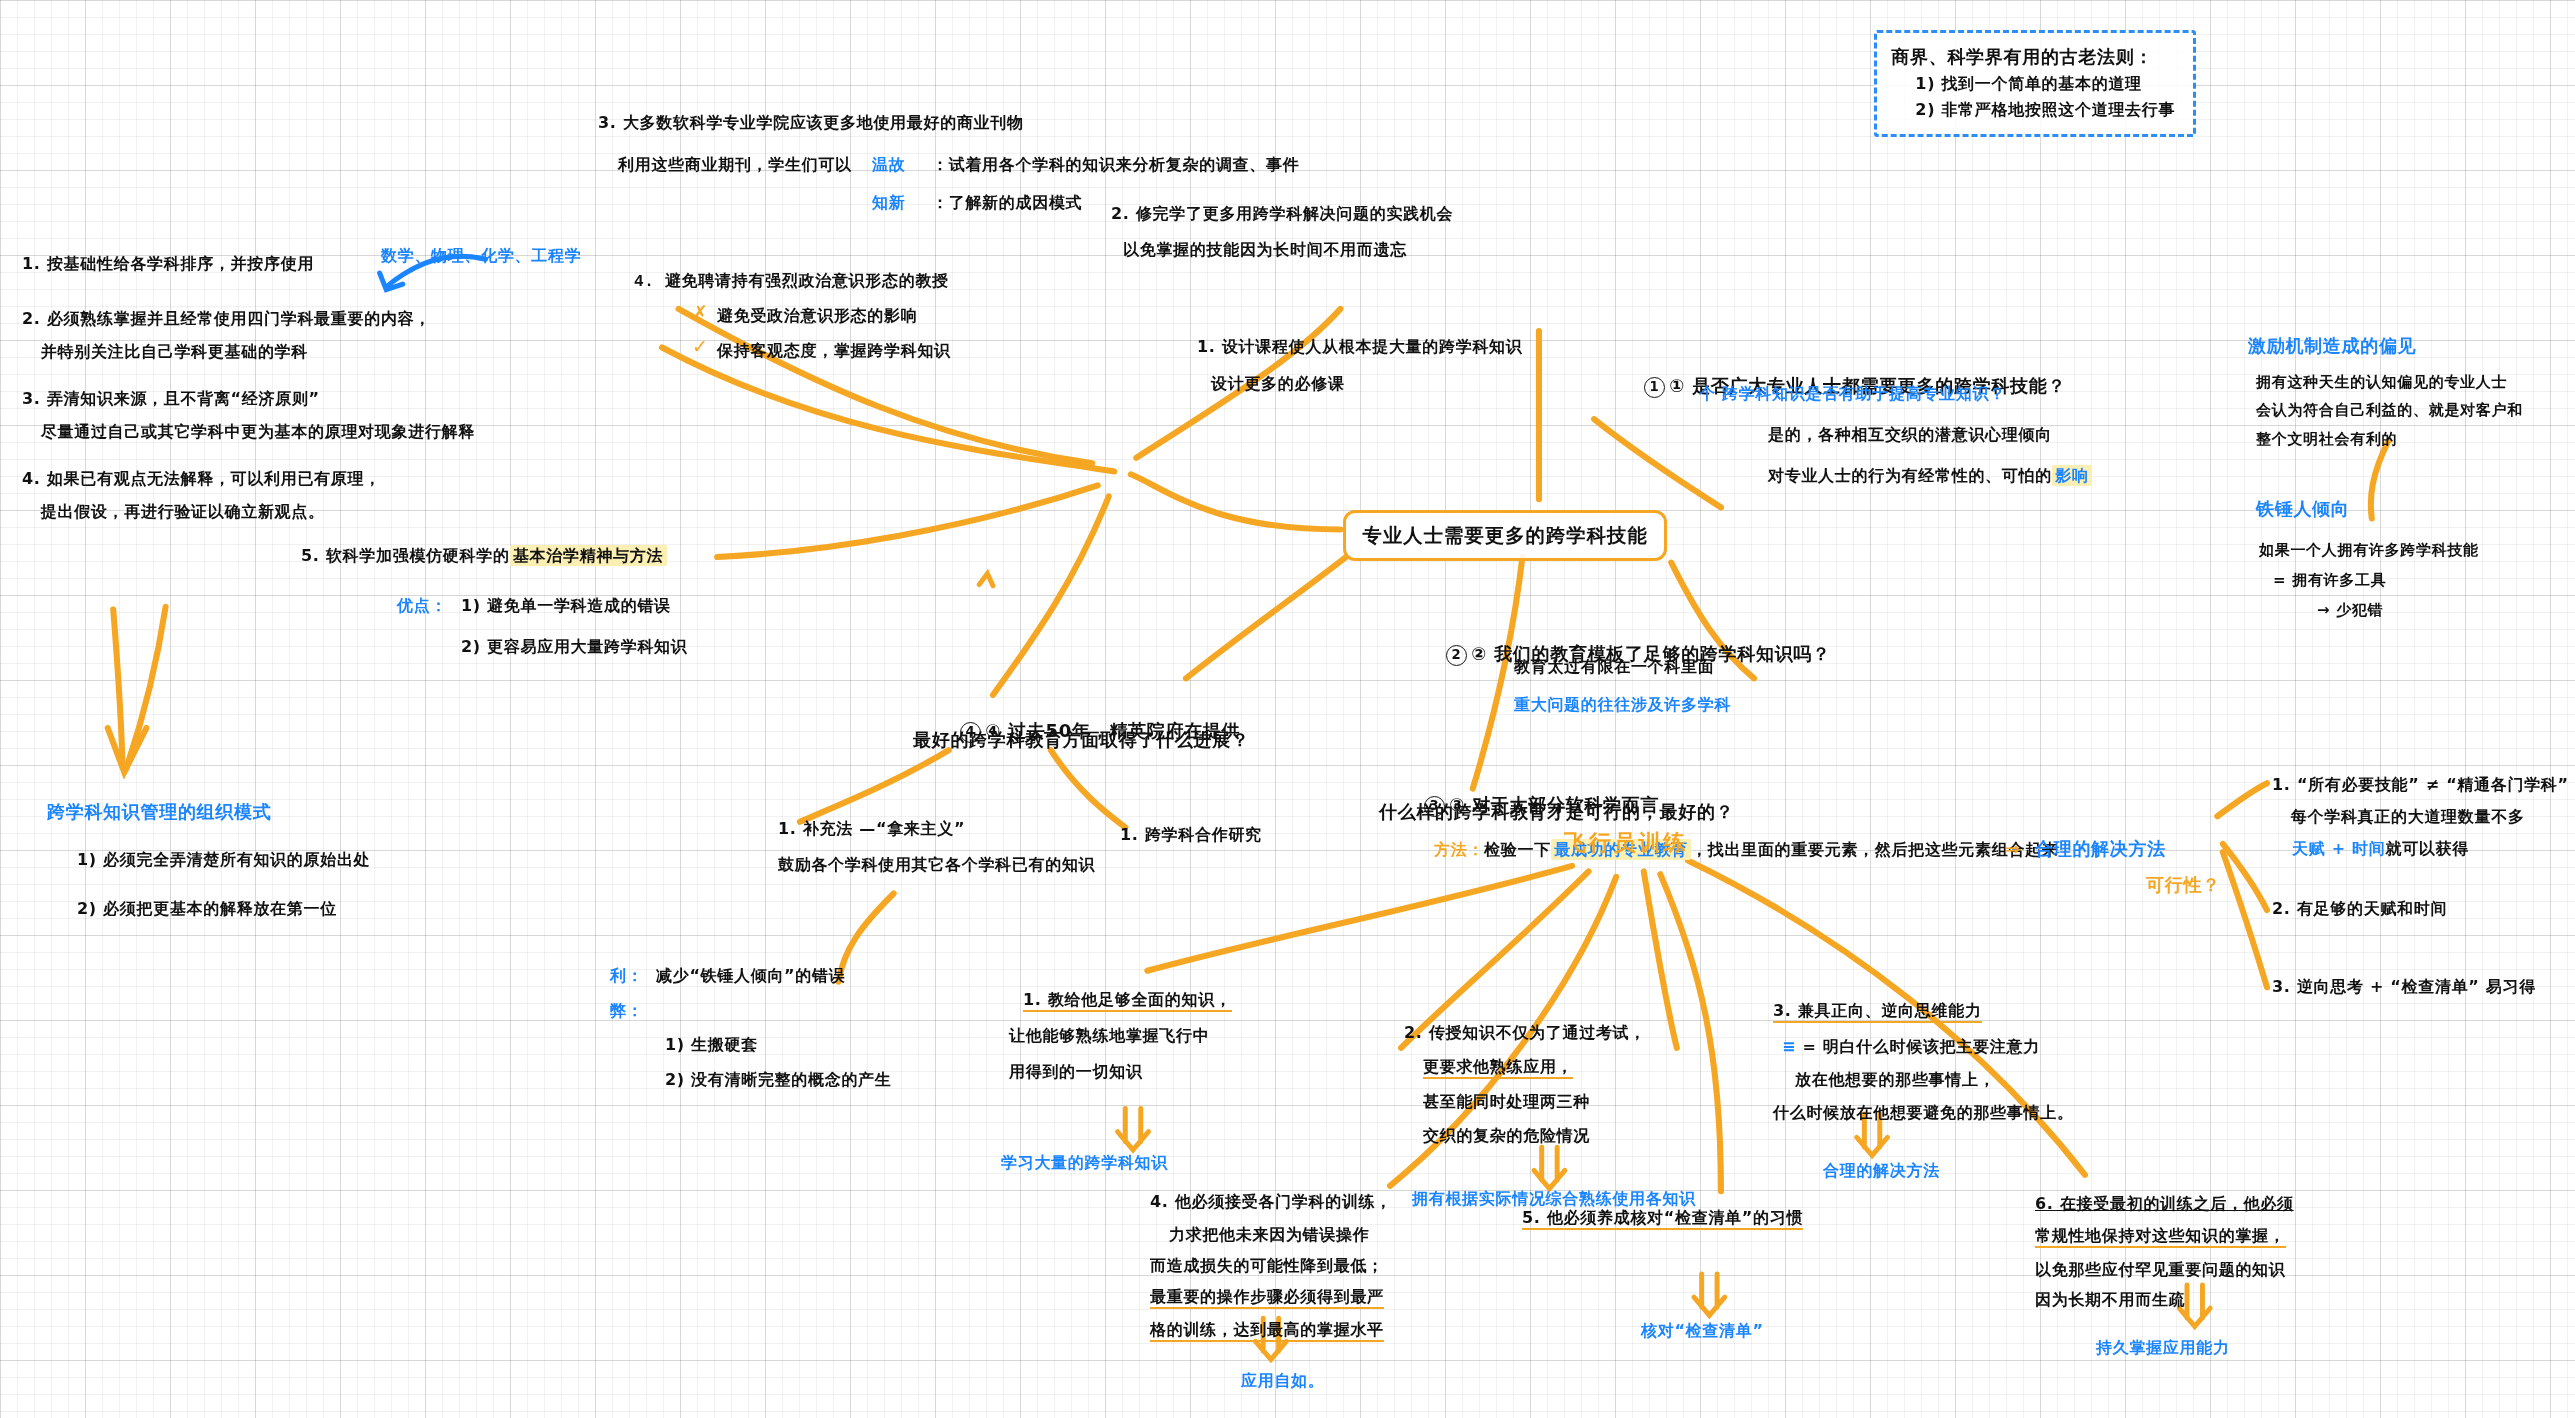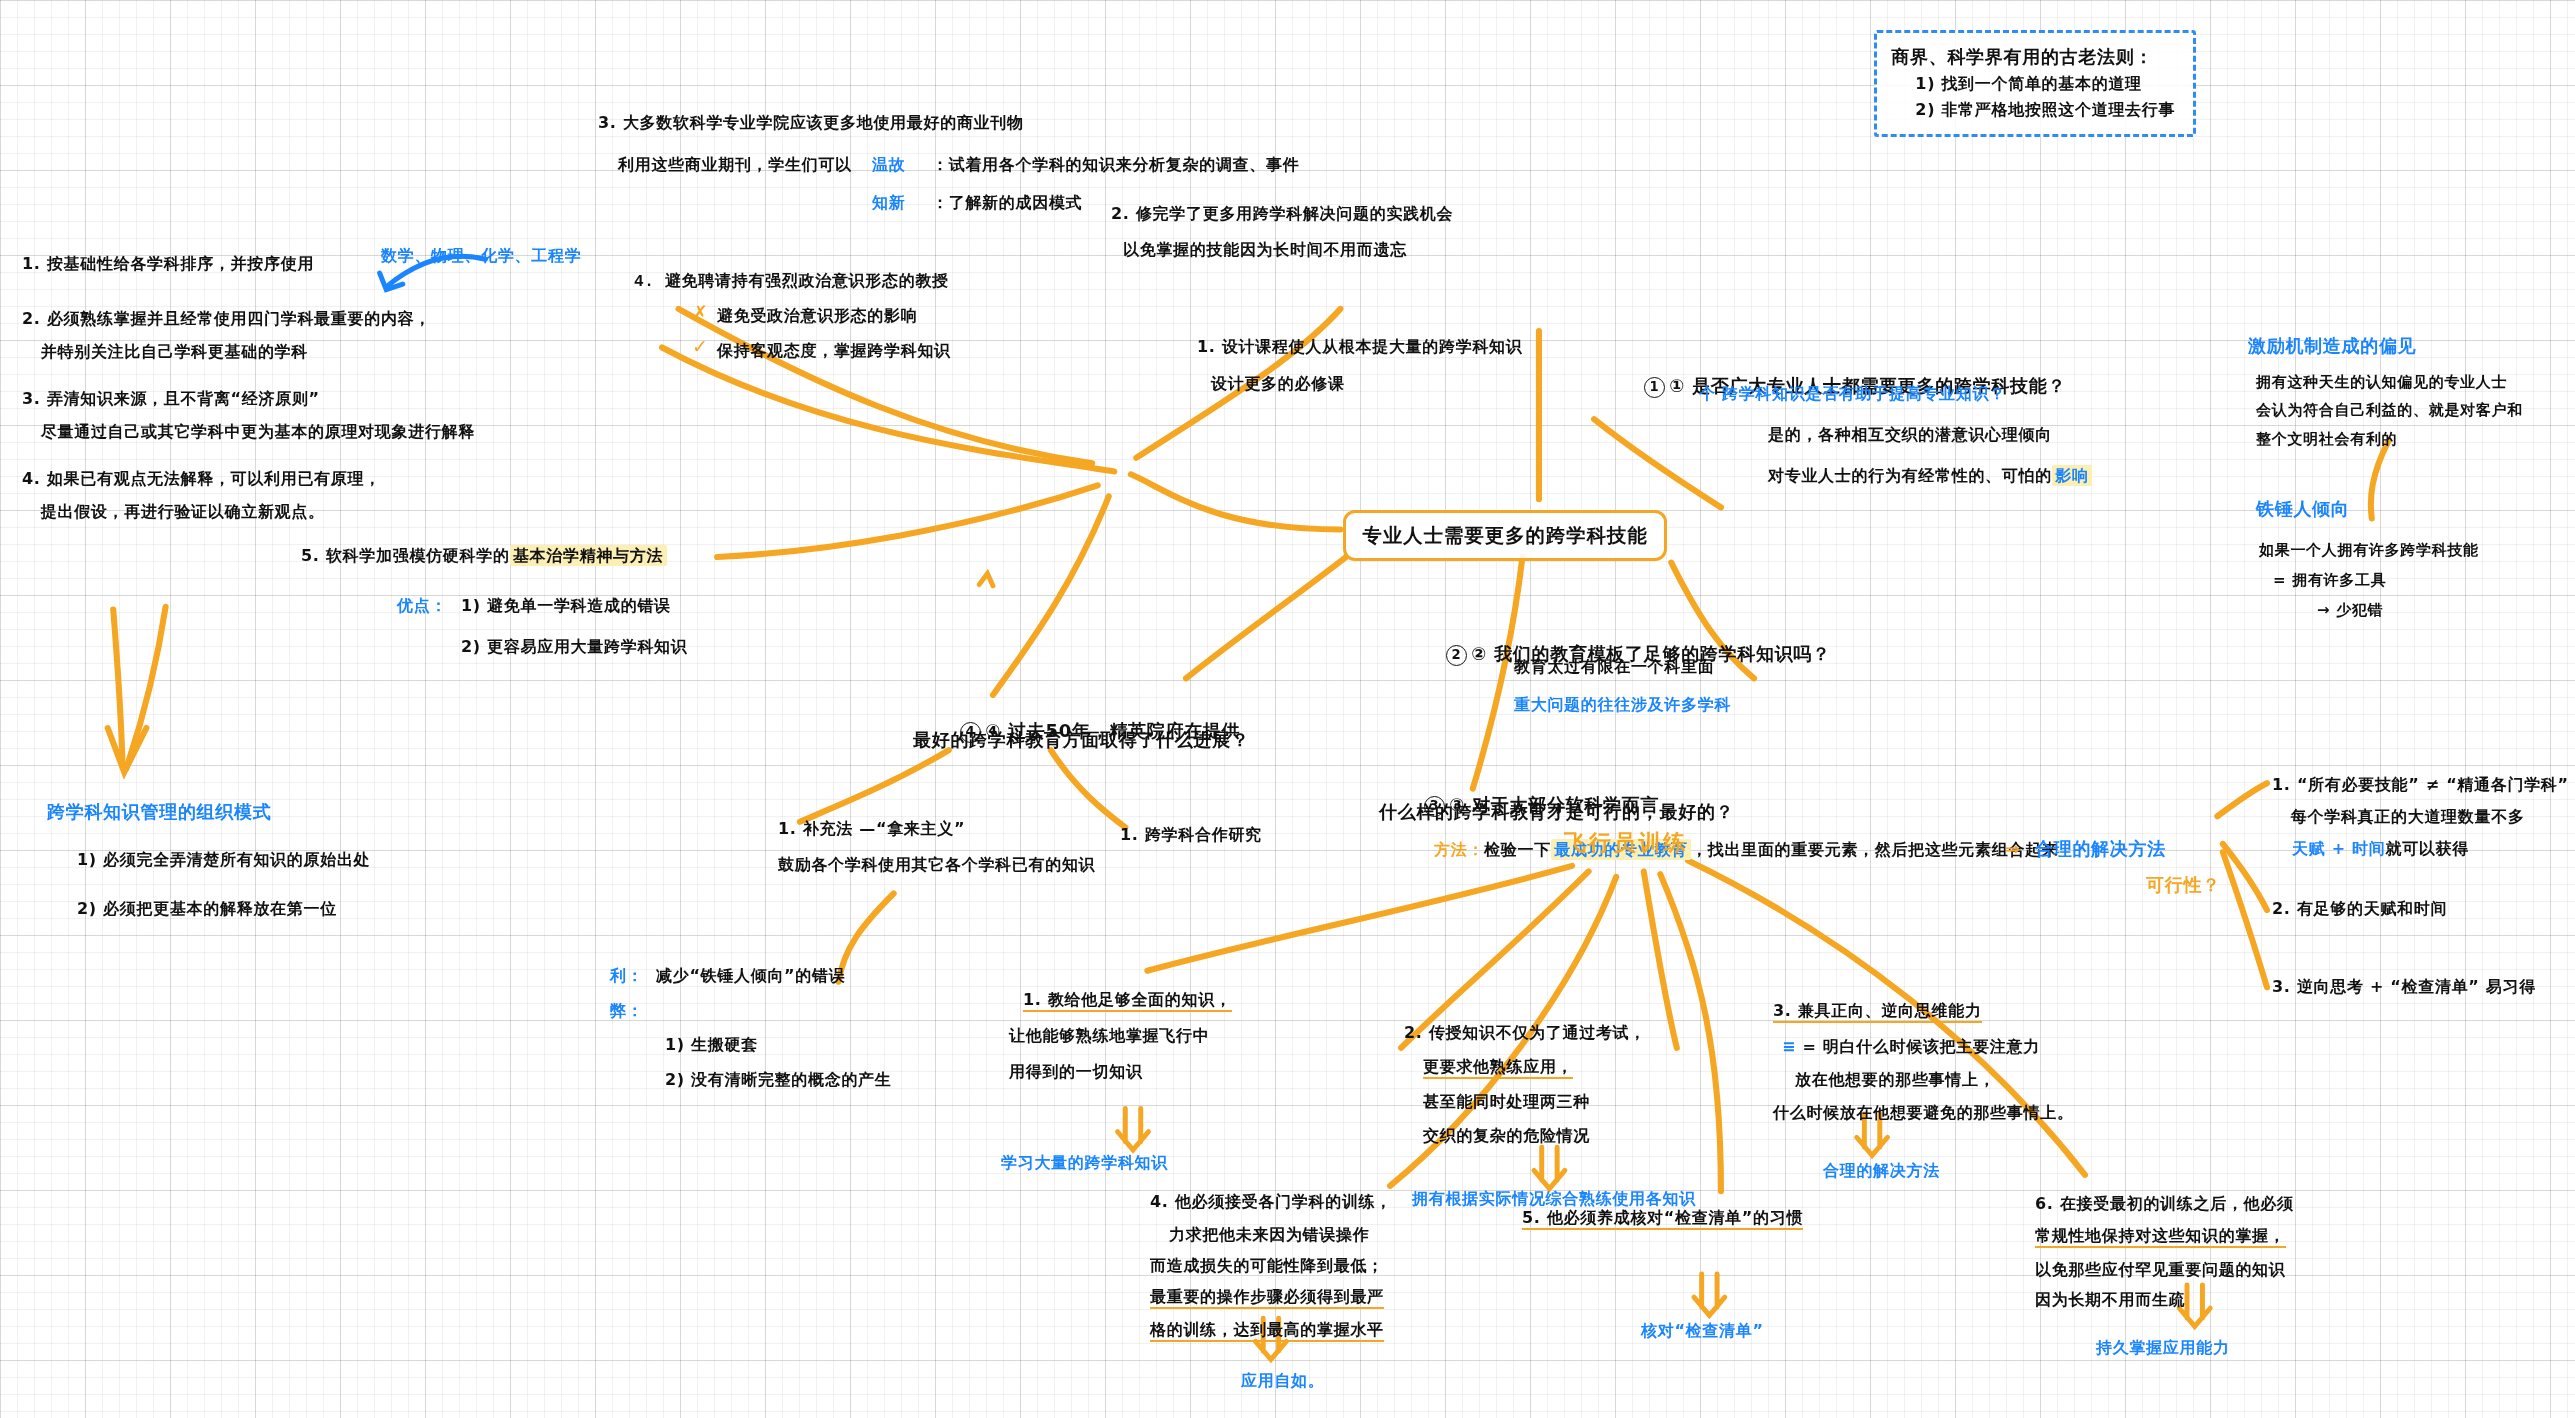--- a/index.html
+++ b/index.html
@@ -247,20 +247,20 @@
   <div class="tx" style="left:1150px;top:1189px;">4. 他必须接受各门学科的训练，</div>
   <div class="tx" style="left:1169px;top:1222px;">力求把他未来因为错误操作</div>
   <div class="tx" style="left:1150px;top:1253px;">而造成损失的可能性降到最低；</div>
   <div class="tx" style="left:1150px;top:1284px;"><span class="ul-or">最重要的操作步骤必须得到最严</span></div>
   <div class="tx" style="left:1150px;top:1317px;"><span class="ul-or">格的训练，达到最高的掌握水平</span></div>
   <div class="tx blue" style="left:1241px;top:1368px;">应用自如。</div>
 
   <div class="tx" style="left:1522px;top:1205px;"><span class="ul-or">5. 他必须养成核对“检查清单”的习惯</span></div>
   <div class="tx blue" style="left:1641px;top:1318px;">核对“检查清单”</div>
 
-  <div class="tx" style="left:2035px;top:1191px;">6. 在接受最初的训练之后，他必须</div>
+  <div class="tx" style="left:2035px;top:1191px;text-decoration:underline;">6. 在接受最初的训练之后，他必须</div>
   <div class="tx" style="left:2035px;top:1223px;"><span class="ul-or">常规性地保持对这些知识的掌握，</span></div>
   <div class="tx" style="left:2035px;top:1257px;">以免那些应付罕见重要问题的知识</div>
   <div class="tx" style="left:2035px;top:1287px;">因为长期不用而生疏</div>
   <div class="tx blue" style="left:2096px;top:1335px;">持久掌握应用能力</div>
 
 </div>
 
 
 </body></html>

